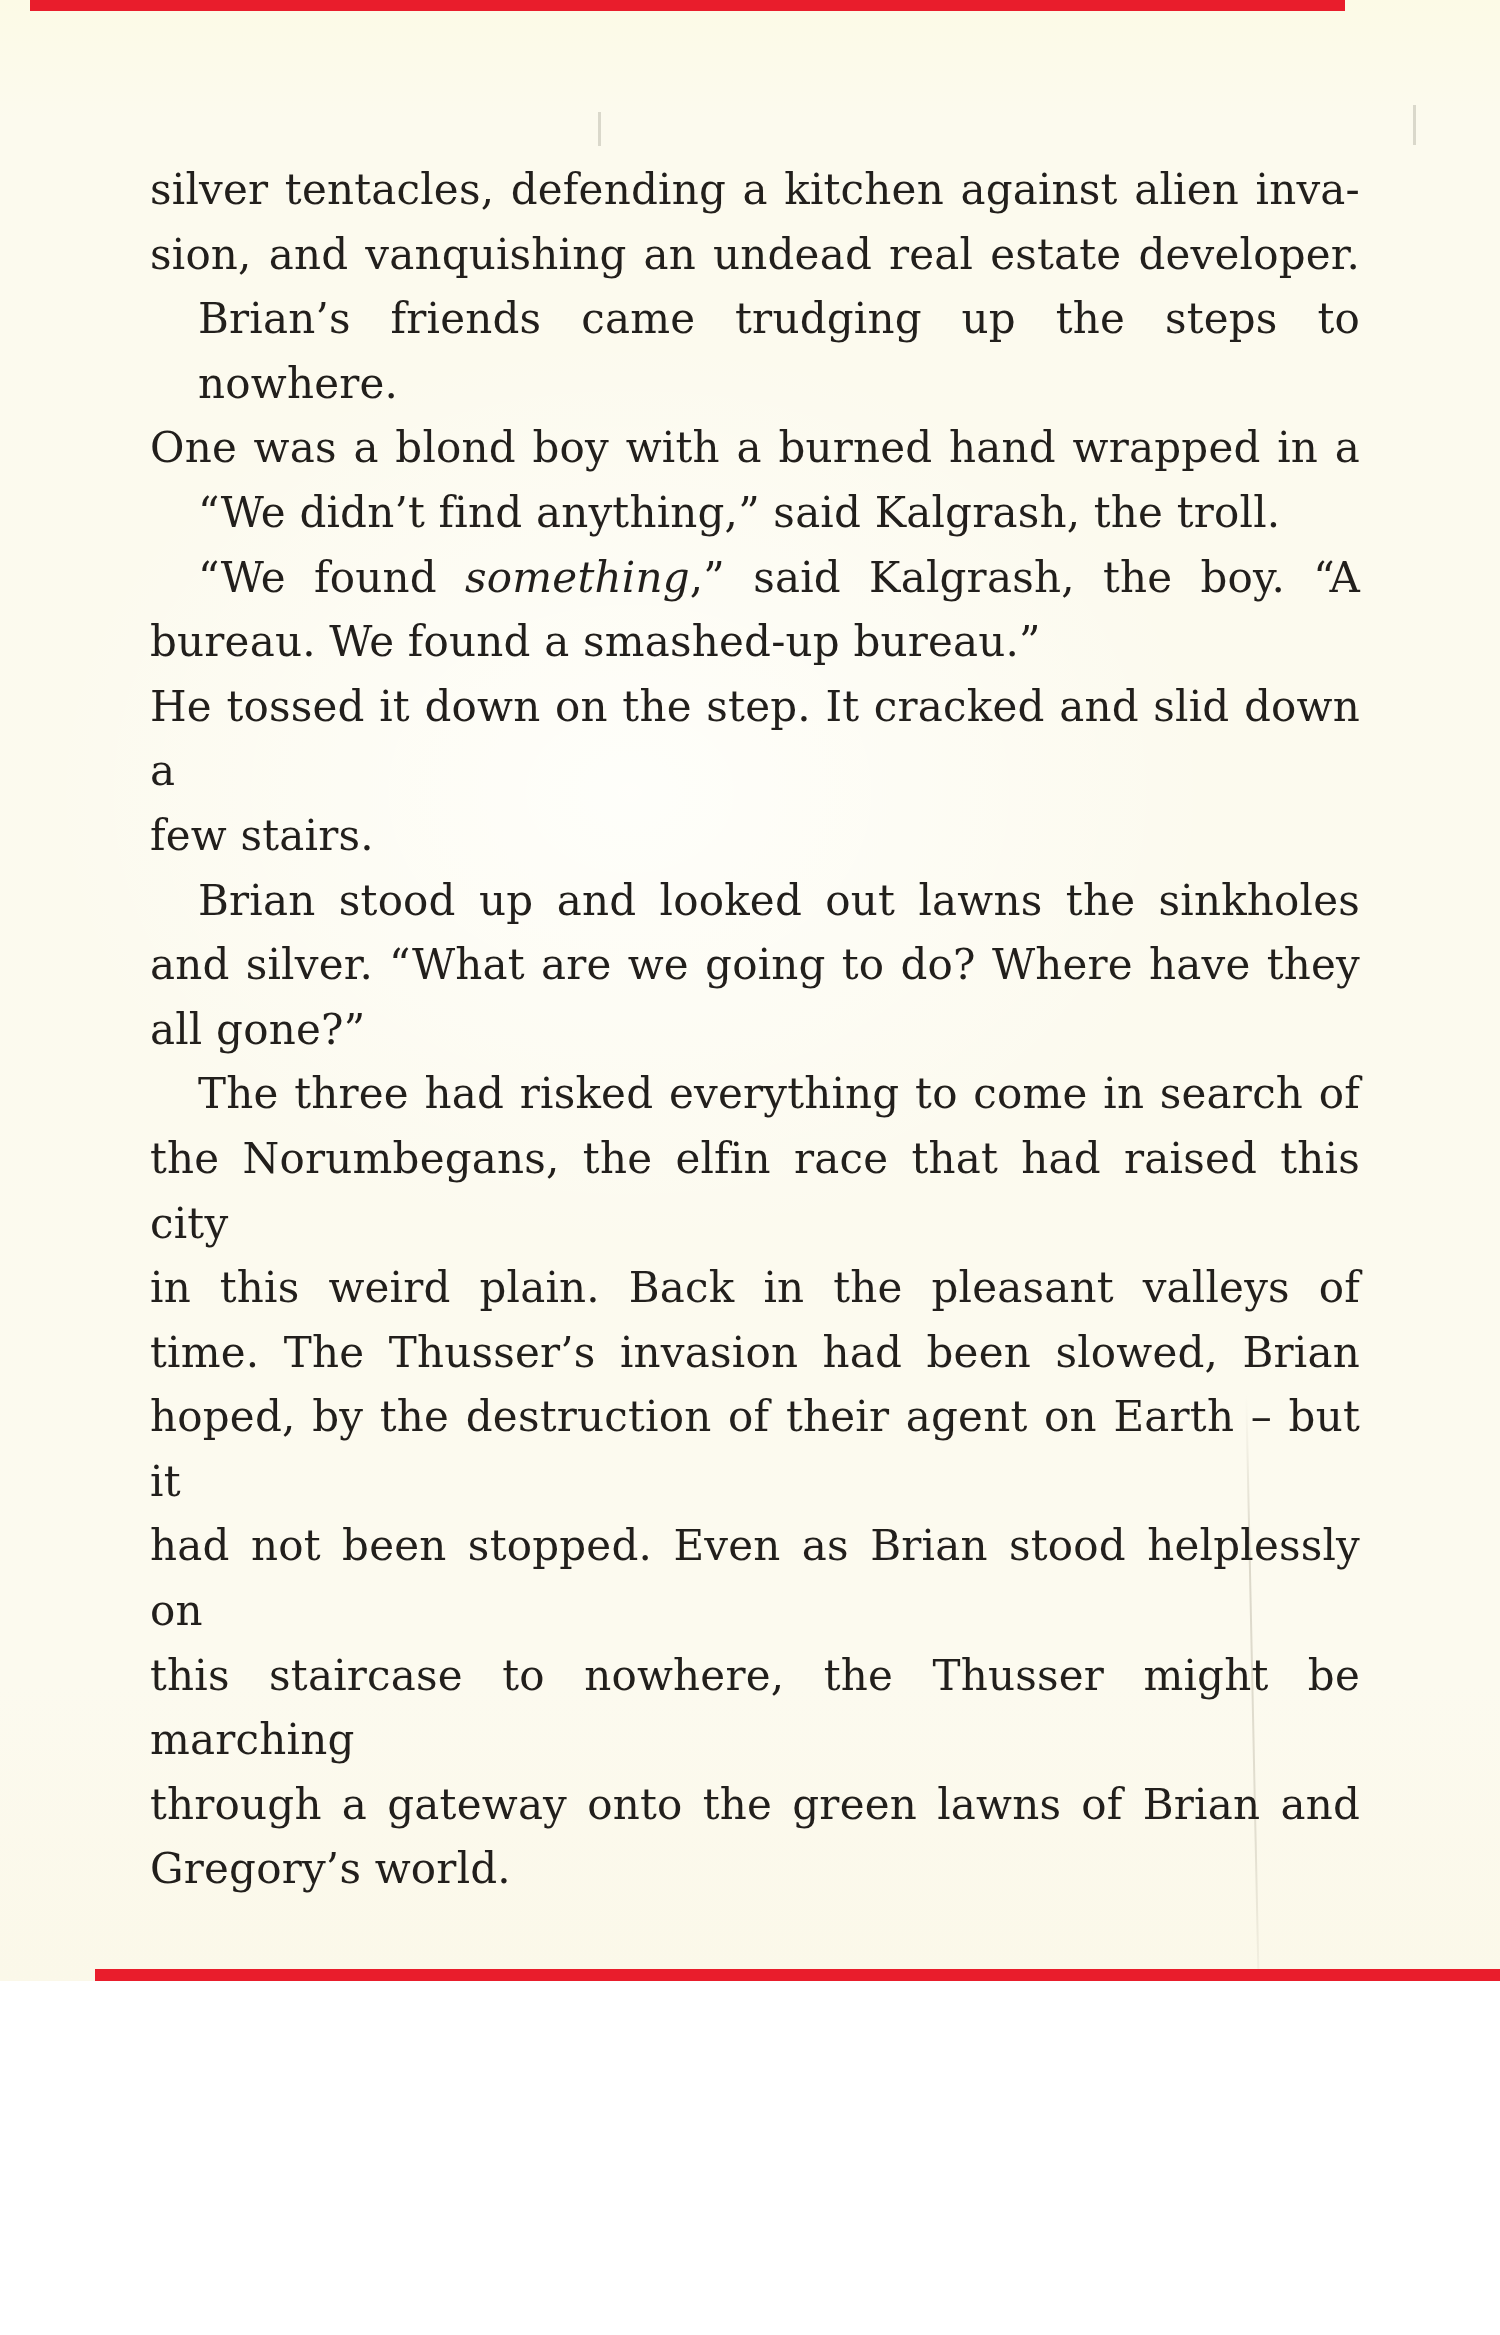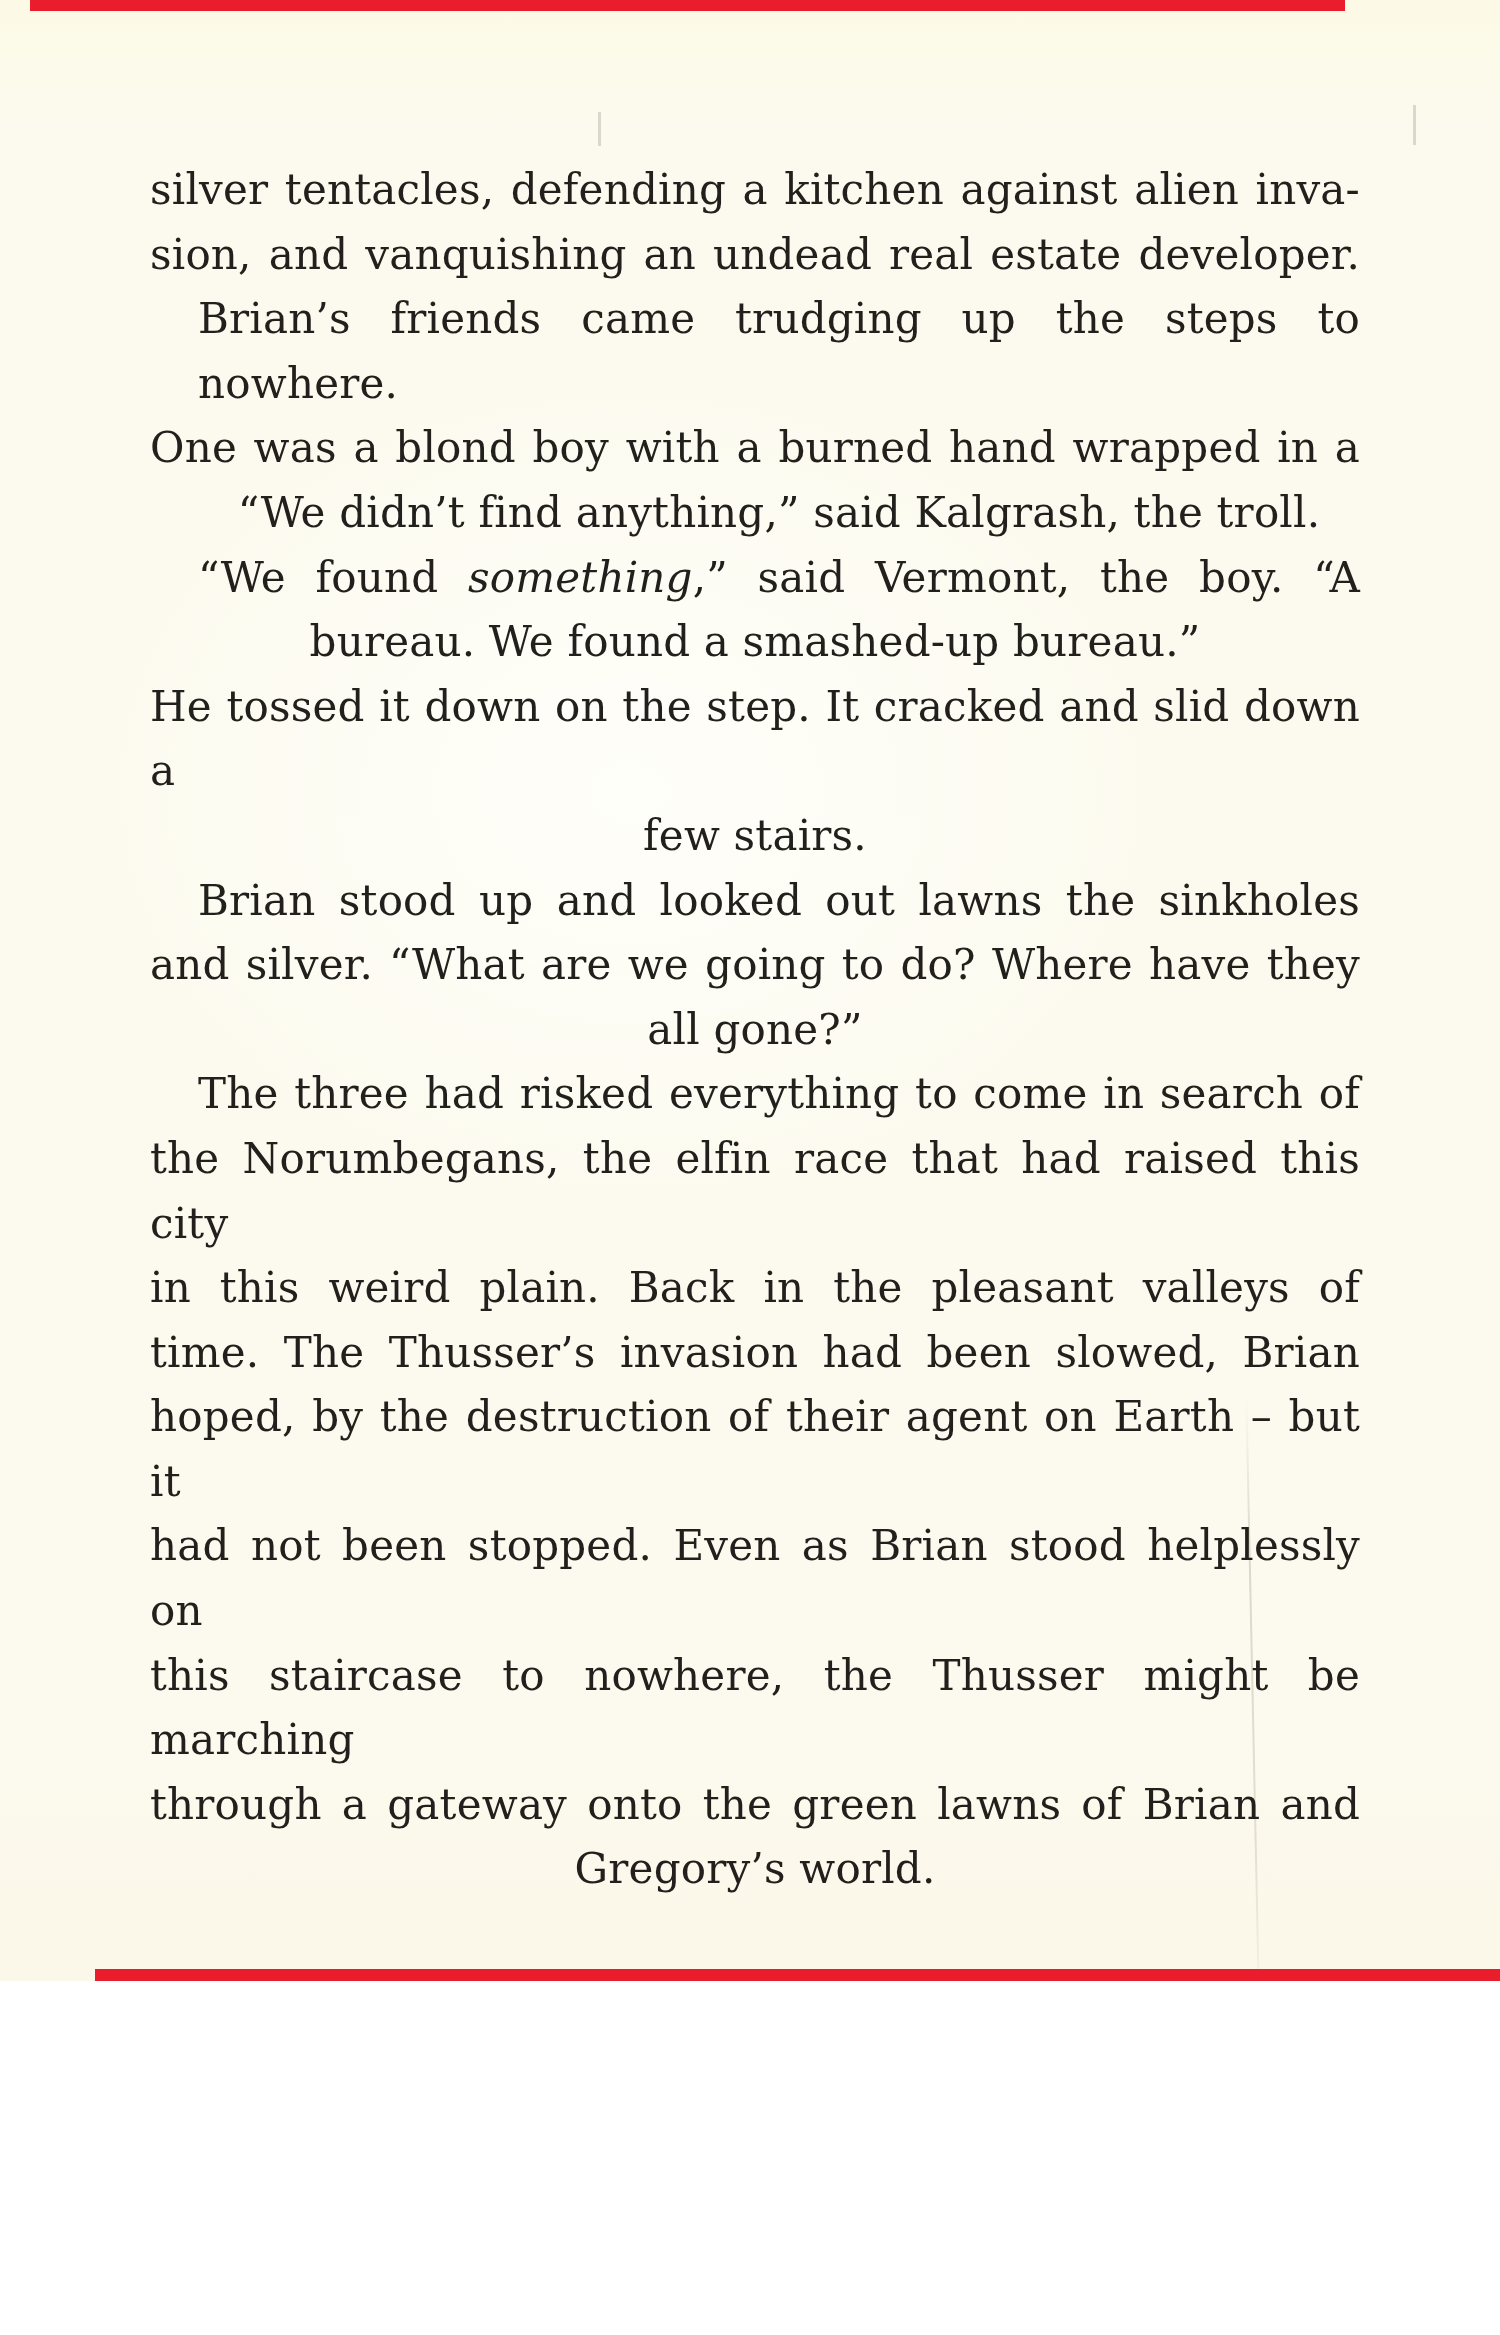--- a/index.html
+++ b/index.html
@@ -23,21 +23,21 @@
   .strip.bottom { bottom: 0; left: 95px; right: 0; height: 12px; }
   .text-block {
     position: absolute;
     left: 150px;
     top: 158px;
     width: 1210px;
     font-size: 42px;
     line-height: 64.6px;
     letter-spacing: 0.2px;
   }
-  .line { text-align: center; white-space: normal; }
+  .line { text-align: left; white-space: normal; }
   .line.just { text-align: justify; text-align-last: justify; }
   .line.indent { padding-left: 48px; }
   .line .it { font-style: italic; margin-top: 32px; }
   .page-number {
     position: absolute;
     left: 0;
     top: 2095px;
     width: 1496px;
     text-align: center;
     font-size: 46px;
@@ -71,21 +71,21 @@
   <div class="strip top"></div>
   <div class="tick t1"></div>
   <div class="tick t2"></div>
   <div class="crease"></div>
   <div class="text-block">
       <div class="line just"><span>silver tentacles, defending a kitchen against alien inva-</span></div>
       <div class="line just"><span>sion, and vanquishing an undead real estate developer.</span></div>
       <div class="line indent just"><span>Brian’s friends came trudging up the steps to nowhere.</span></div>
       <div class="line just"><span>One was a blond boy with a burned hand wrapped in a</span></div>
       <div class="line indent"><span>“We didn’t find anything,” said Kalgrash, the troll.</span></div>
-      <div class="line indent just"><span>“We found </span><span class="it">something</span><span>,” said Vermont, the boy. “A</span></div>
+      <div class="line indent just"><span>“We found </span><span class="it">something</span><span>,” said Kalgrash, the boy. “A</span></div>
       <div class="line"><span>bureau. We found a smashed-up bureau.”</span></div>
       <div class="line just"><span>He tossed it down on the step. It cracked and slid down a</span></div>
       <div class="line"><span>few stairs.</span></div>
       <div class="line indent just"><span>Brian stood up and looked out lawns the sinkholes</span></div>
       <div class="line just"><span>and silver. “What are we going to do? Where have they</span></div>
       <div class="line"><span>all gone?”</span></div>
       <div class="line indent just"><span>The three had risked everything to come in search of</span></div>
       <div class="line just"><span>the Norumbegans, the elfin race that had raised this city</span></div>
       <div class="line just"><span>in this weird plain. Back in the pleasant valleys of</span></div>
       <div class="line just"><span>time. The Thusser’s invasion had been slowed, Brian</span></div>

